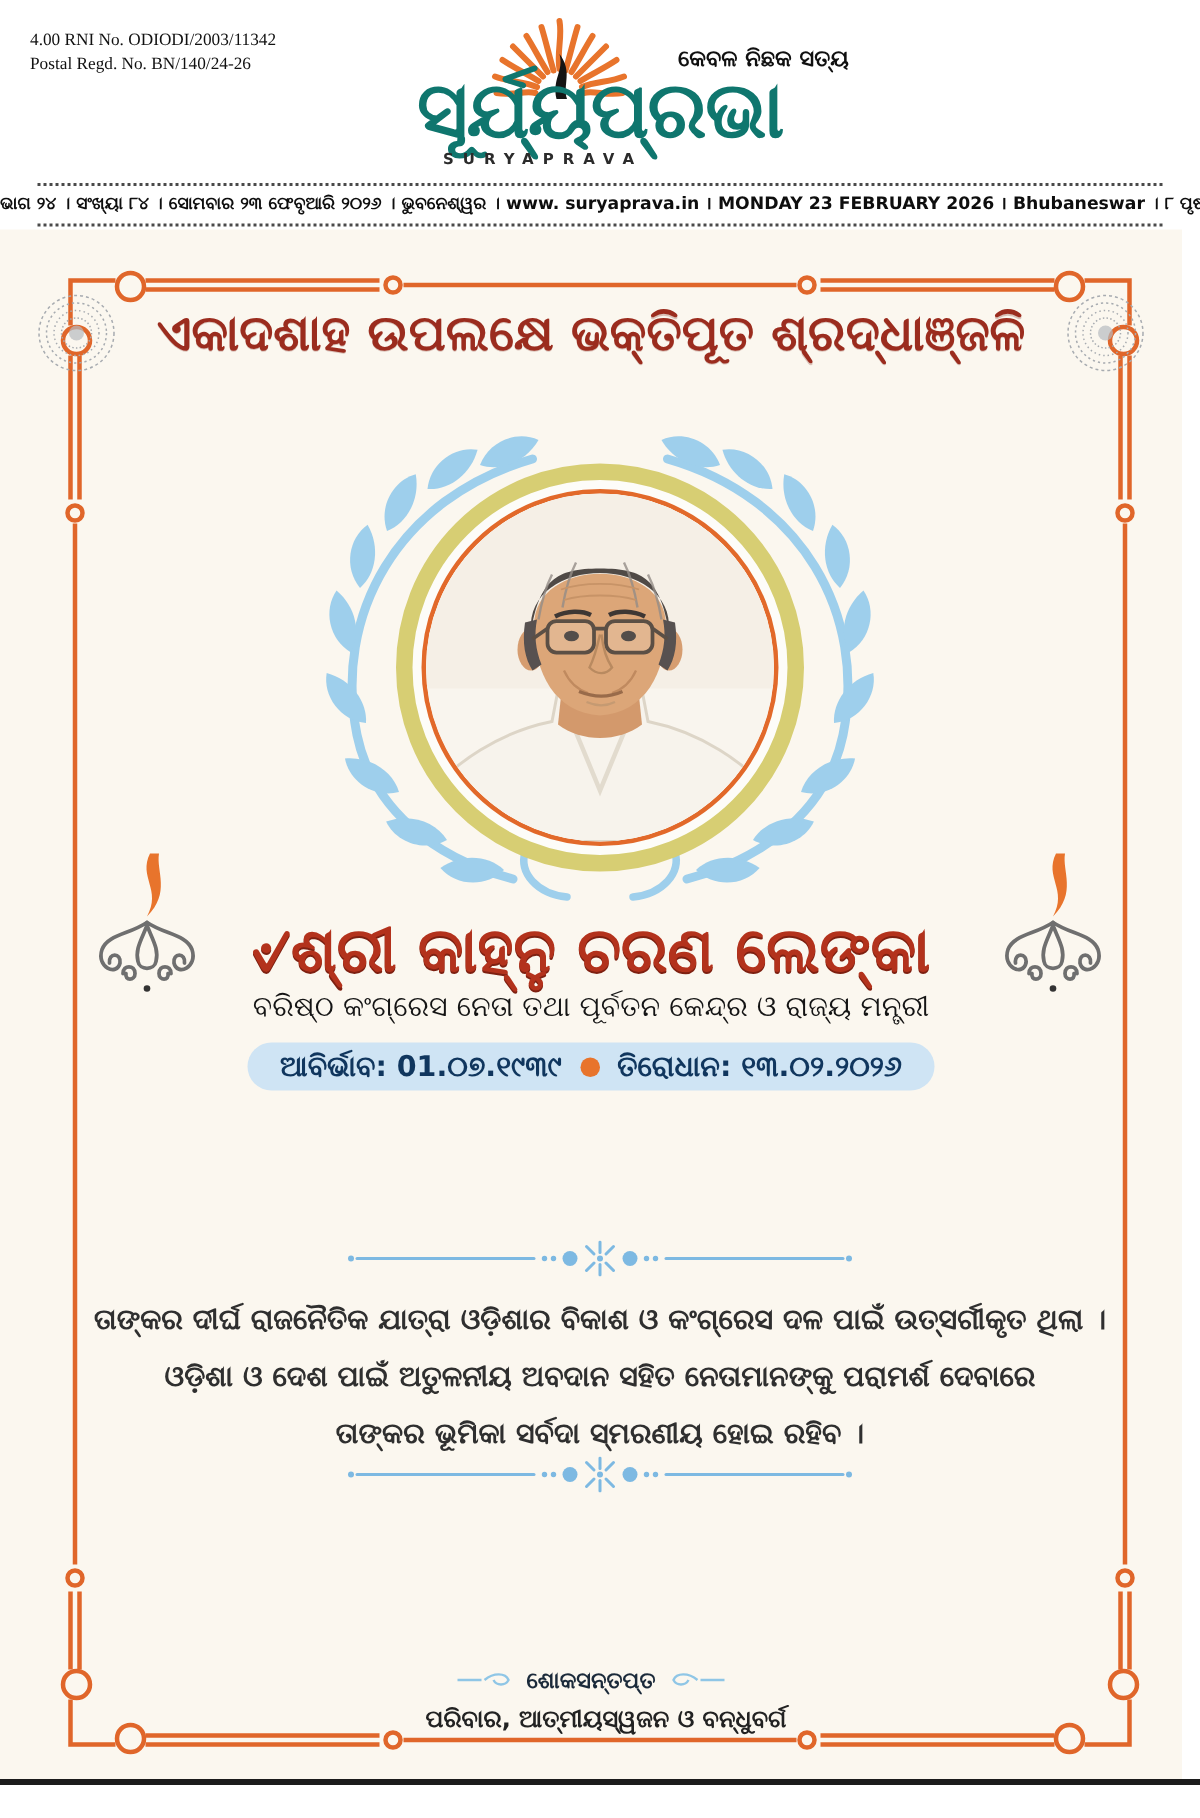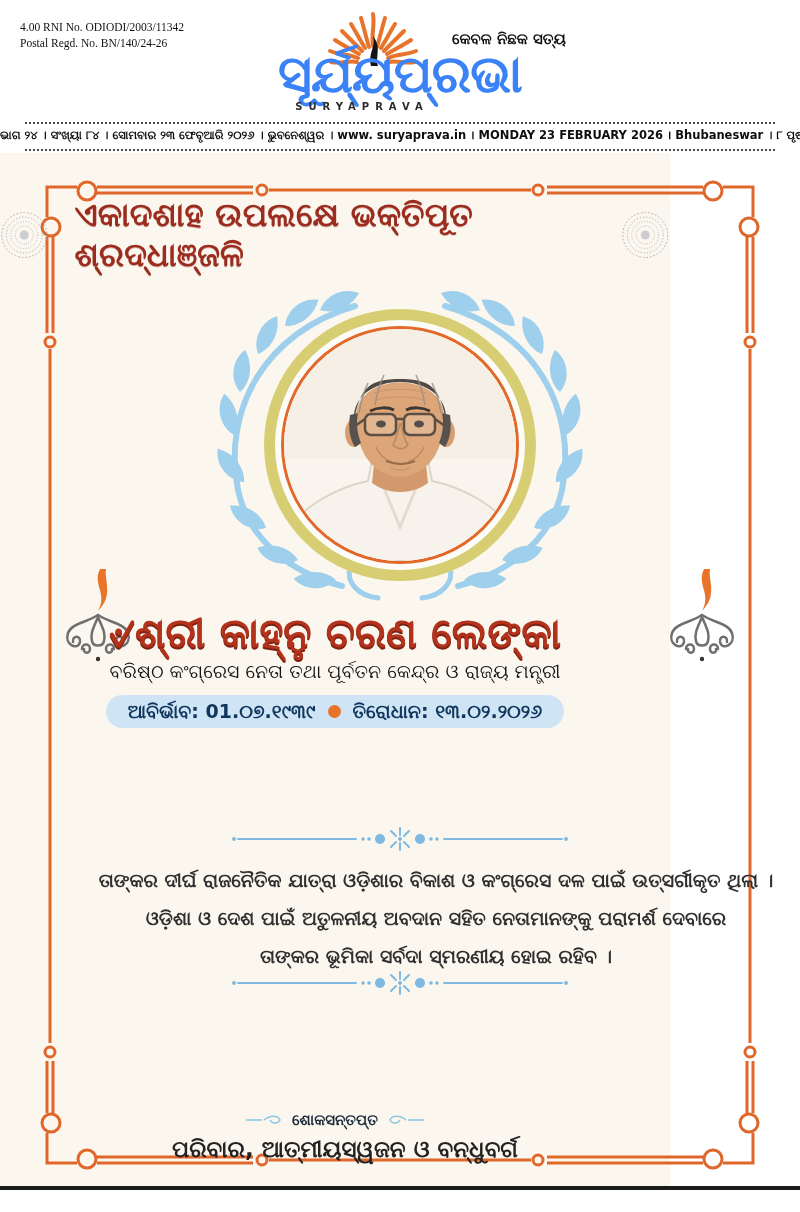--- a/index.html
+++ b/index.html
@@ -7,31 +7,31 @@
     width:800px;height:1212px;position:relative;overflow:hidden;
     background:#ffffff;
     font-family:"DejaVu Sans",sans-serif;
     -webkit-font-smoothing:antialiased;
   }
   
   .regd{position:absolute;left:20px;top:19px;font-family:"Liberation Serif",serif;
         font-weight:normal;font-size:11.5px;line-height:1.4;color:#111;}
   .sun-logo{position:absolute;left:318px;top:8px;}
   .logo-odia{position:absolute;left:0;right:0;top:46px;text-align:center;
-        font-size:52px;font-weight:bold;color:#3b82f6;letter-spacing:-1px;line-height:1.1;}
+        font-size:52px;font-weight:bold;color:#0f766e;letter-spacing:-1px;line-height:1.1;}
   .logo-latin{position:absolute;left:0;right:0;top:101px;text-align:center;
         font-size:10px;font-weight:bold;letter-spacing:6px;color:#2b2b2b;
         transform:translateX(-38px);}
   .tagline{position:absolute;left:452px;top:30px;font-size:15px;font-weight:bold;color:#101010;}
   .dotted-rule{position:absolute;left:25px;right:25px;height:0;border-top:2px dotted #4a4a4a;}
   .rule-a{top:122px}.rule-b{top:149px}
   .info-line{position:absolute;left:0;right:0;top:127px;text-align:center;
         font-size:11.5px;font-weight:bold;color:#0e0e0e;white-space:nowrap;}
   
-  .paper{position:absolute;left:0;top:153px;width:670px;height:1035px;background:#fbf7ef;}
+  .paper{position:absolute;left:0;top:153px;width:788px;height:1035px;background:#fbf7ef;}
   .frame-svg{position:absolute;left:25px;top:12px;}
   .title-row{position:absolute;left:0;right:0;top:42px;display:flex;align-items:center;
         justify-content:center;gap:26px;}
   .tribute-title{font-size:33px;font-weight:bold;color:#9b2c1e;text-shadow:0 1px 0 rgba(120,30,20,.25);}
   .medallion{position:absolute;left:170px;top:127px;width:460px;height:330px;}
   .flourish-svg{position:absolute;left:0;top:0;}
   .ring-outer{position:absolute;left:94px;top:29px;width:250px;height:250px;
         border:11px solid #d7ce73;border-radius:50%;background:#fdfcf8;}
   .ring-inner{position:absolute;left:111px;top:46px;width:232px;height:232px;
         border:3px solid #e2692a;border-radius:50%;overflow:hidden;background:#f8f3ec;}
@@ -43,25 +43,25 @@
   .designation{position:absolute;left:0;right:0;top:507px;text-align:center;
         font-size:19px;font-weight:normal;color:#141414;}
   .dates-row{position:absolute;left:0;right:0;top:542px;display:flex;justify-content:center;}
   .dates-pill{display:flex;align-items:center;gap:12px;background:#cfe4f4;
         border-radius:17px;padding:5px 22px;font-size:19px;font-weight:bold;color:#10365e;}
   .pill-dot{width:13px;height:13px;border-radius:50%;background:#e8742c;}
   .divider{position:absolute;left:230px;width:340px;height:24px;}
   .divider-1{top:674px;}
   .divider-2{top:818px;}
   .message{position:absolute;left:60px;width:680px;top:708px;text-align:center;
-        font-size:19px;font-weight:bold;color:#2f2f2f;line-height:38px;margin-left:36px;}
+        font-size:19px;font-weight:bold;color:#2f2f2f;line-height:38px;}
   .sig-title-row{position:absolute;left:0;right:0;top:958px;display:flex;align-items:center;
         justify-content:center;gap:8px;font-size:15px;font-weight:bold;color:#1b2a3a;}
   .mourners{position:absolute;left:0;right:0;top:983px;text-align:center;
-        font-size:23px;font-weight:bold;color:#222;margin-left:20px;}
+        font-size:16px;font-weight:bold;color:#222;margin-left:20px;}
   .bottom-rule{position:absolute;left:0;top:1186px;width:800px;height:4px;background:#1c1c1c;}
 </style>
 </head>
 <body>
 
 <div class="regd">
   <div>4.00 RNI No. ODIODI/2003/11342</div>
   <div>Postal Regd. No. BN/140/24-26</div>
 </div>
 

